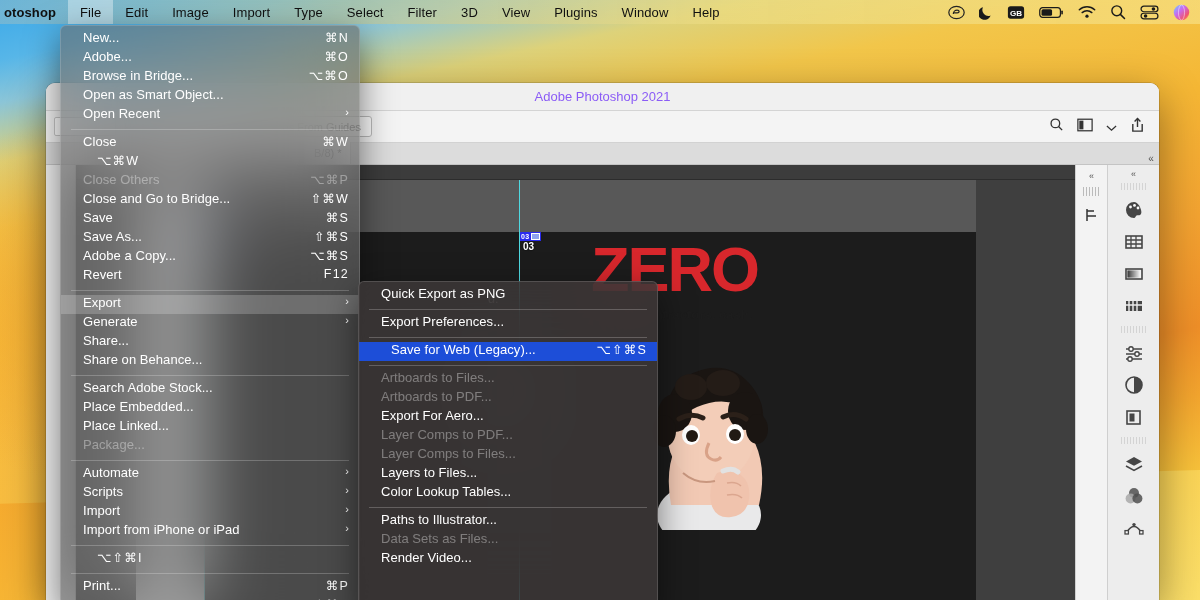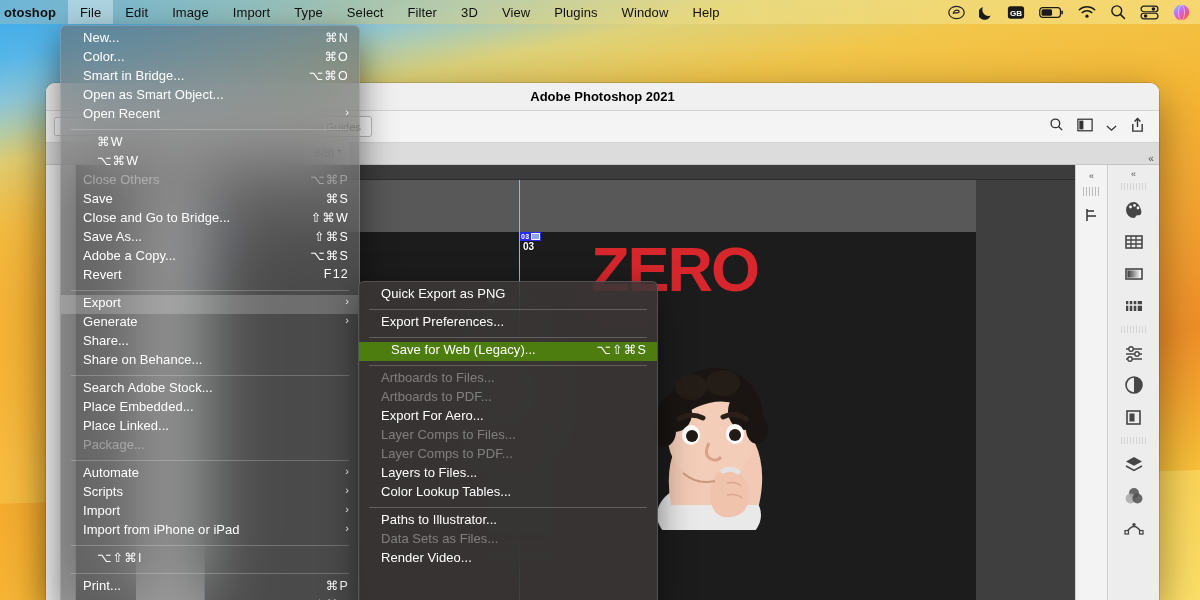--- a/index.html
+++ b/index.html
@@ -57,21 +57,21 @@
     background:#f2f2f2;
     border-radius:9px 9px 0 0;
     box-shadow:0 14px 44px rgba(0,0,0,.42), 0 0 0 .5px rgba(0,0,0,.25);
     overflow:hidden;
     z-index:10;
   }
   #ps-titlebar{
     height:28px; background:#f0f0f0; border-bottom:1px solid #d4d4d4;
     display:flex; align-items:center; justify-content:center; position:relative;
   }
-  #ps-title{ font-size:13px; color:#000000;font-weight:bold; }
+  #ps-title{ font-size:13px; color:#8b5cf6; }
 
   #ps-optionsbar{
     height:32px; background:#f4f4f4; border-bottom:1px solid #d2d2d2;
     display:flex; align-items:center; padding:0 8px; gap:8px; position:relative;
   }
   .opt-label{ font-size:11px; color:#8a8a8a; }
   .opt-field{
     width:62px; height:19px; background:#fff; border:1px solid #c9c9c9; border-radius:2px;
   }
   .opt-sep{ width:1px; height:19px; background:#d5d5d5; margin:0 4px; }
@@ -191,21 +191,21 @@
     display:flex; align-items:flex-start; height:19px;
     padding:0 10px 0 22px; color:#ffffff; font-size:13px; white-space:nowrap;
     position:relative;
   }
   .mrow .lbl{ flex:1; letter-spacing:.05px; }
   .mrow .key{ color:#ffffff; font-size:12.5px; letter-spacing:1.2px; margin-left:14px; }
   .mrow .arw{ font-size:11px; color:#fff; margin-left:10px; }
   .mrow.dis{ color:rgba(255,255,255,.36); }
   .mrow.dis .key{ color:rgba(255,255,255,.36); }
   .mrow.hl-grey{ background:rgba(255,255,255,.20); }
-  .mrow.hl-blue{ background:#4d7c0f;padding-left:32px; }
+  .mrow.hl-blue{ background:#1d4ed8;padding-left:32px; }
   .msep{ height:1px; background:rgba(255,255,255,.22); margin:4px 10px; }
 </style>
 </head>
 <body>
 
 <div id="desktop">
   <div id="desk-band"></div>
 </div>
 
 <div id="pswin">
@@ -498,52 +498,53 @@
     </span>
   </div>
 </div>
 
 <div id="file-menu">
     <div class="mrow">
       <span class="lbl">New...</span>
       <span class="key">⌘N</span>
     </div>
     <div class="mrow">
-      <span class="lbl">Color...</span>
+      <span class="lbl">Adobe...</span>
       <span class="key">⌘O</span>
     </div>
     <div class="mrow">
-      <span class="lbl">Smart in Bridge...</span>
+      <span class="lbl">Browse in Bridge...</span>
       <span class="key">⌥⌘O</span>
     </div>
     <div class="mrow">
       <span class="lbl">Open as Smart Object...</span>
     </div>
     <div class="mrow">
       <span class="lbl">Open Recent</span>
       <span class="arw">›</span>
     </div>
     <div class="msep"></div>
     <div class="mrow">
+      <span class="lbl">Close</span>
       <span class="key">⌘W</span>
     </div>
     <div class="mrow">
       <span class="key">⌥⌘W</span>
     </div>
     <div class="mrow dis">
       <span class="lbl">Close Others</span>
       <span class="key">⌥⌘P</span>
     </div>
     <div class="mrow">
+      <span class="lbl">Close and Go to Bridge...</span>
+      <span class="key">⇧⌘W</span>
+    </div>
+    <div class="mrow">
       <span class="lbl">Save</span>
       <span class="key">⌘S</span>
-    </div>
-    <div class="mrow">
-      <span class="lbl">Close and Go to Bridge...</span>
-      <span class="key">⇧⌘W</span>
     </div>
     <div class="mrow">
       <span class="lbl">Save As...</span>
       <span class="key">⇧⌘S</span>
     </div>
     <div class="mrow">
       <span class="lbl">Adobe a Copy...</span>
       <span class="key">⌥⌘S</span>
     </div>
     <div class="mrow">
@@ -627,24 +628,24 @@
     <div class="mrow dis">
       <span class="lbl">Artboards to Files...</span>
     </div>
     <div class="mrow dis">
       <span class="lbl">Artboards to PDF...</span>
     </div>
     <div class="mrow">
       <span class="lbl">Export For Aero...</span>
     </div>
     <div class="mrow dis">
+      <span class="lbl">Layer Comps to PDF...</span>
+    </div>
+    <div class="mrow dis">
       <span class="lbl">Layer Comps to Files...</span>
-    </div>
-    <div class="mrow dis">
-      <span class="lbl">Layer Comps to PDF...</span>
     </div>
     <div class="mrow">
       <span class="lbl">Layers to Files...</span>
     </div>
     <div class="mrow">
       <span class="lbl">Color Lookup Tables...</span>
     </div>
     <div class="msep"></div>
     <div class="mrow">
       <span class="lbl">Paths to Illustrator...</span>

